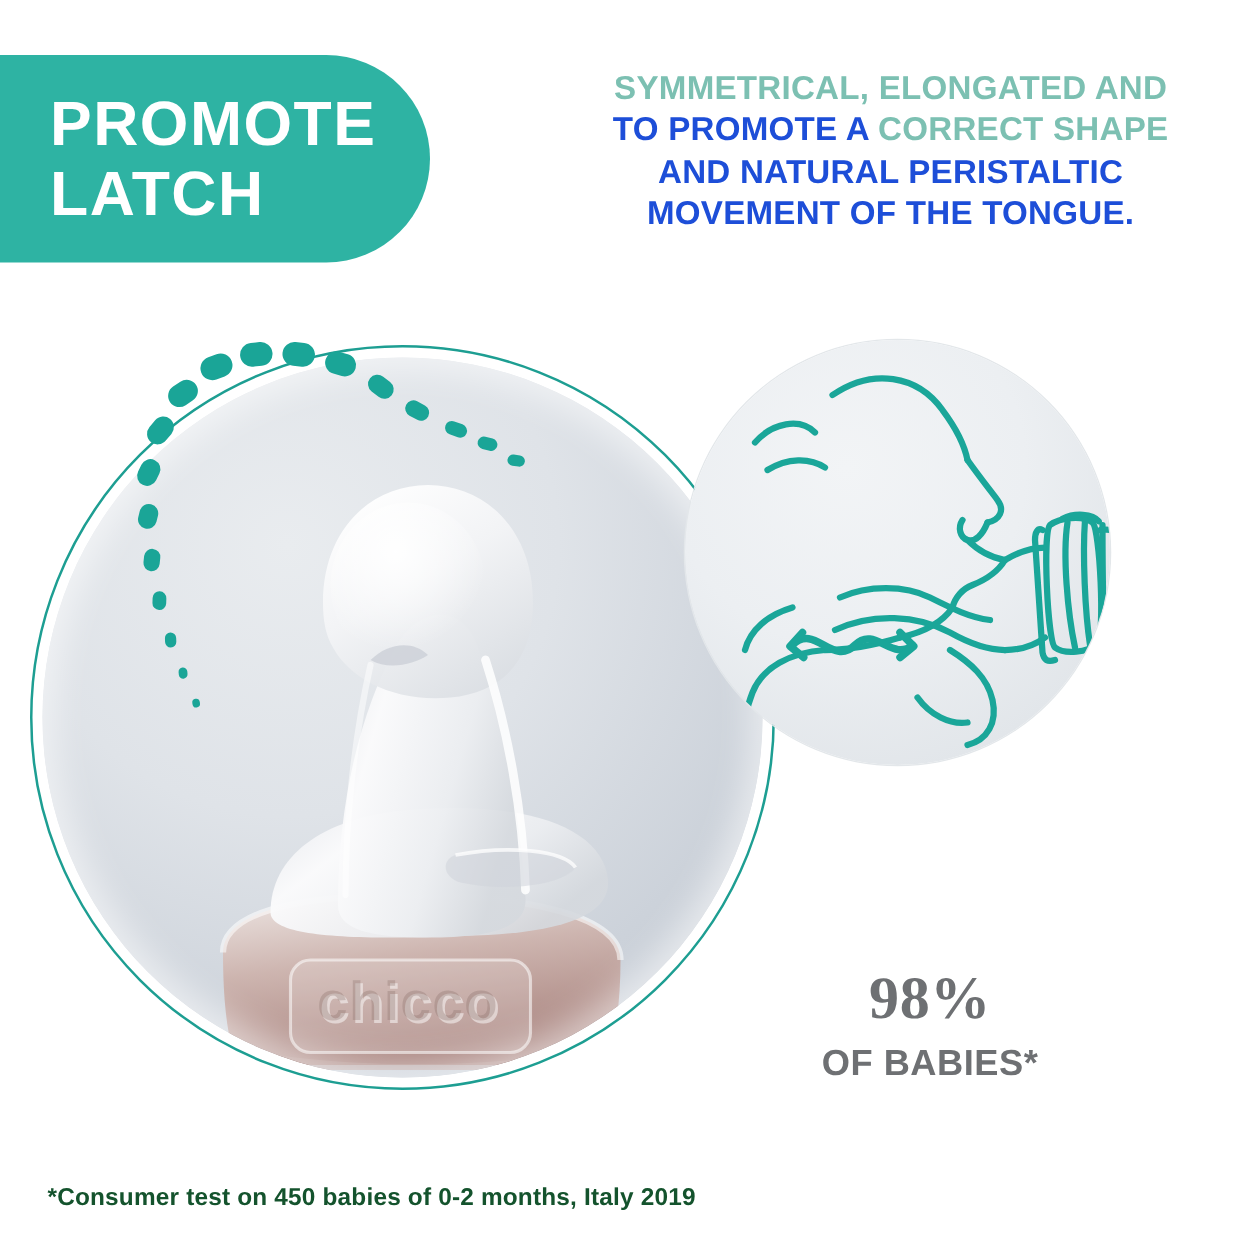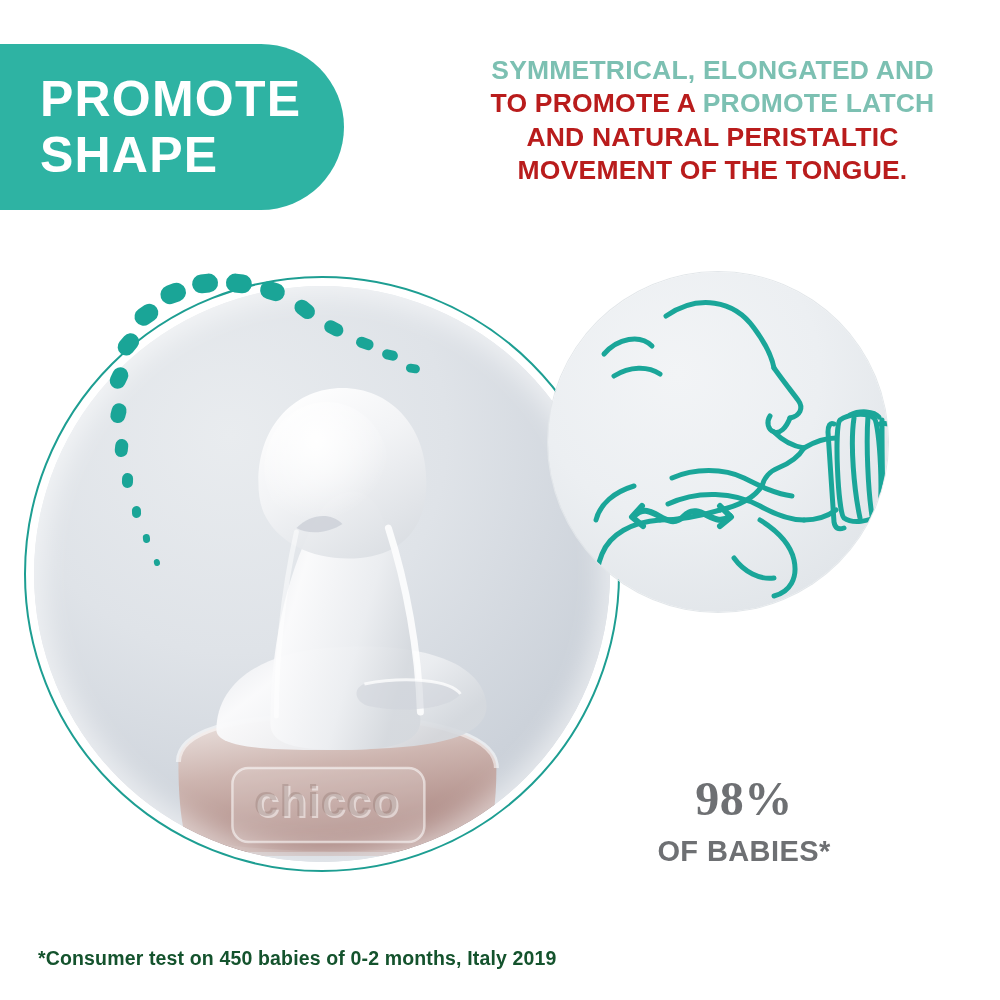--- a/index.html
+++ b/index.html
@@ -53,21 +53,21 @@
     top: 54px;
     width: 545px;
     text-align: center;
     font-size: 26.5px;
     font-weight: 700;
     line-height: 1.26;
     letter-spacing: 0.2px;
     color: #58595b;
   }
   .hl-teal { color: #7cc0b2; }
-  .hl-gray { color: #b91c1c; }
+  .hl-gray { color: #1d4ed8; }
 
   
   .product-circle {
     position: absolute;
     left: 24px;
     top: 276px;
     width: 596px;
     height: 596px;
     text-align: center;
   }
@@ -174,26 +174,26 @@
     color: #14532d;
   }
 </style>
 </head>
 <body>
 
 <div class="stage">
 
   <div class="badge">
     <div class="badge-line">PROMOTE</div>
-    <div class="badge-line">SHAPE</div>
+    <div class="badge-line">LATCH</div>
   </div>
 
   <div class="headline">
     <div class="hl-teal">SYMMETRICAL, ELONGATED AND</div>
-    <div><span class="hl-gray">TO PROMOTE A </span><span class="hl-teal">PROMOTE LATCH</span></div>
+    <div><span class="hl-gray">TO PROMOTE A </span><span class="hl-teal">CORRECT SHAPE</span></div>
     <div class="hl-gray">AND NATURAL PERISTALTIC</div>
     <div class="hl-gray">MOVEMENT OF THE TONGUE.</div>
   </div>
 
   <div class="product-circle">
     <div class="pc-fill">
 
       <div class="teat">
         <svg viewBox="0 0 420 540" xmlns="http://www.w3.org/2000/svg">
           <defs>

